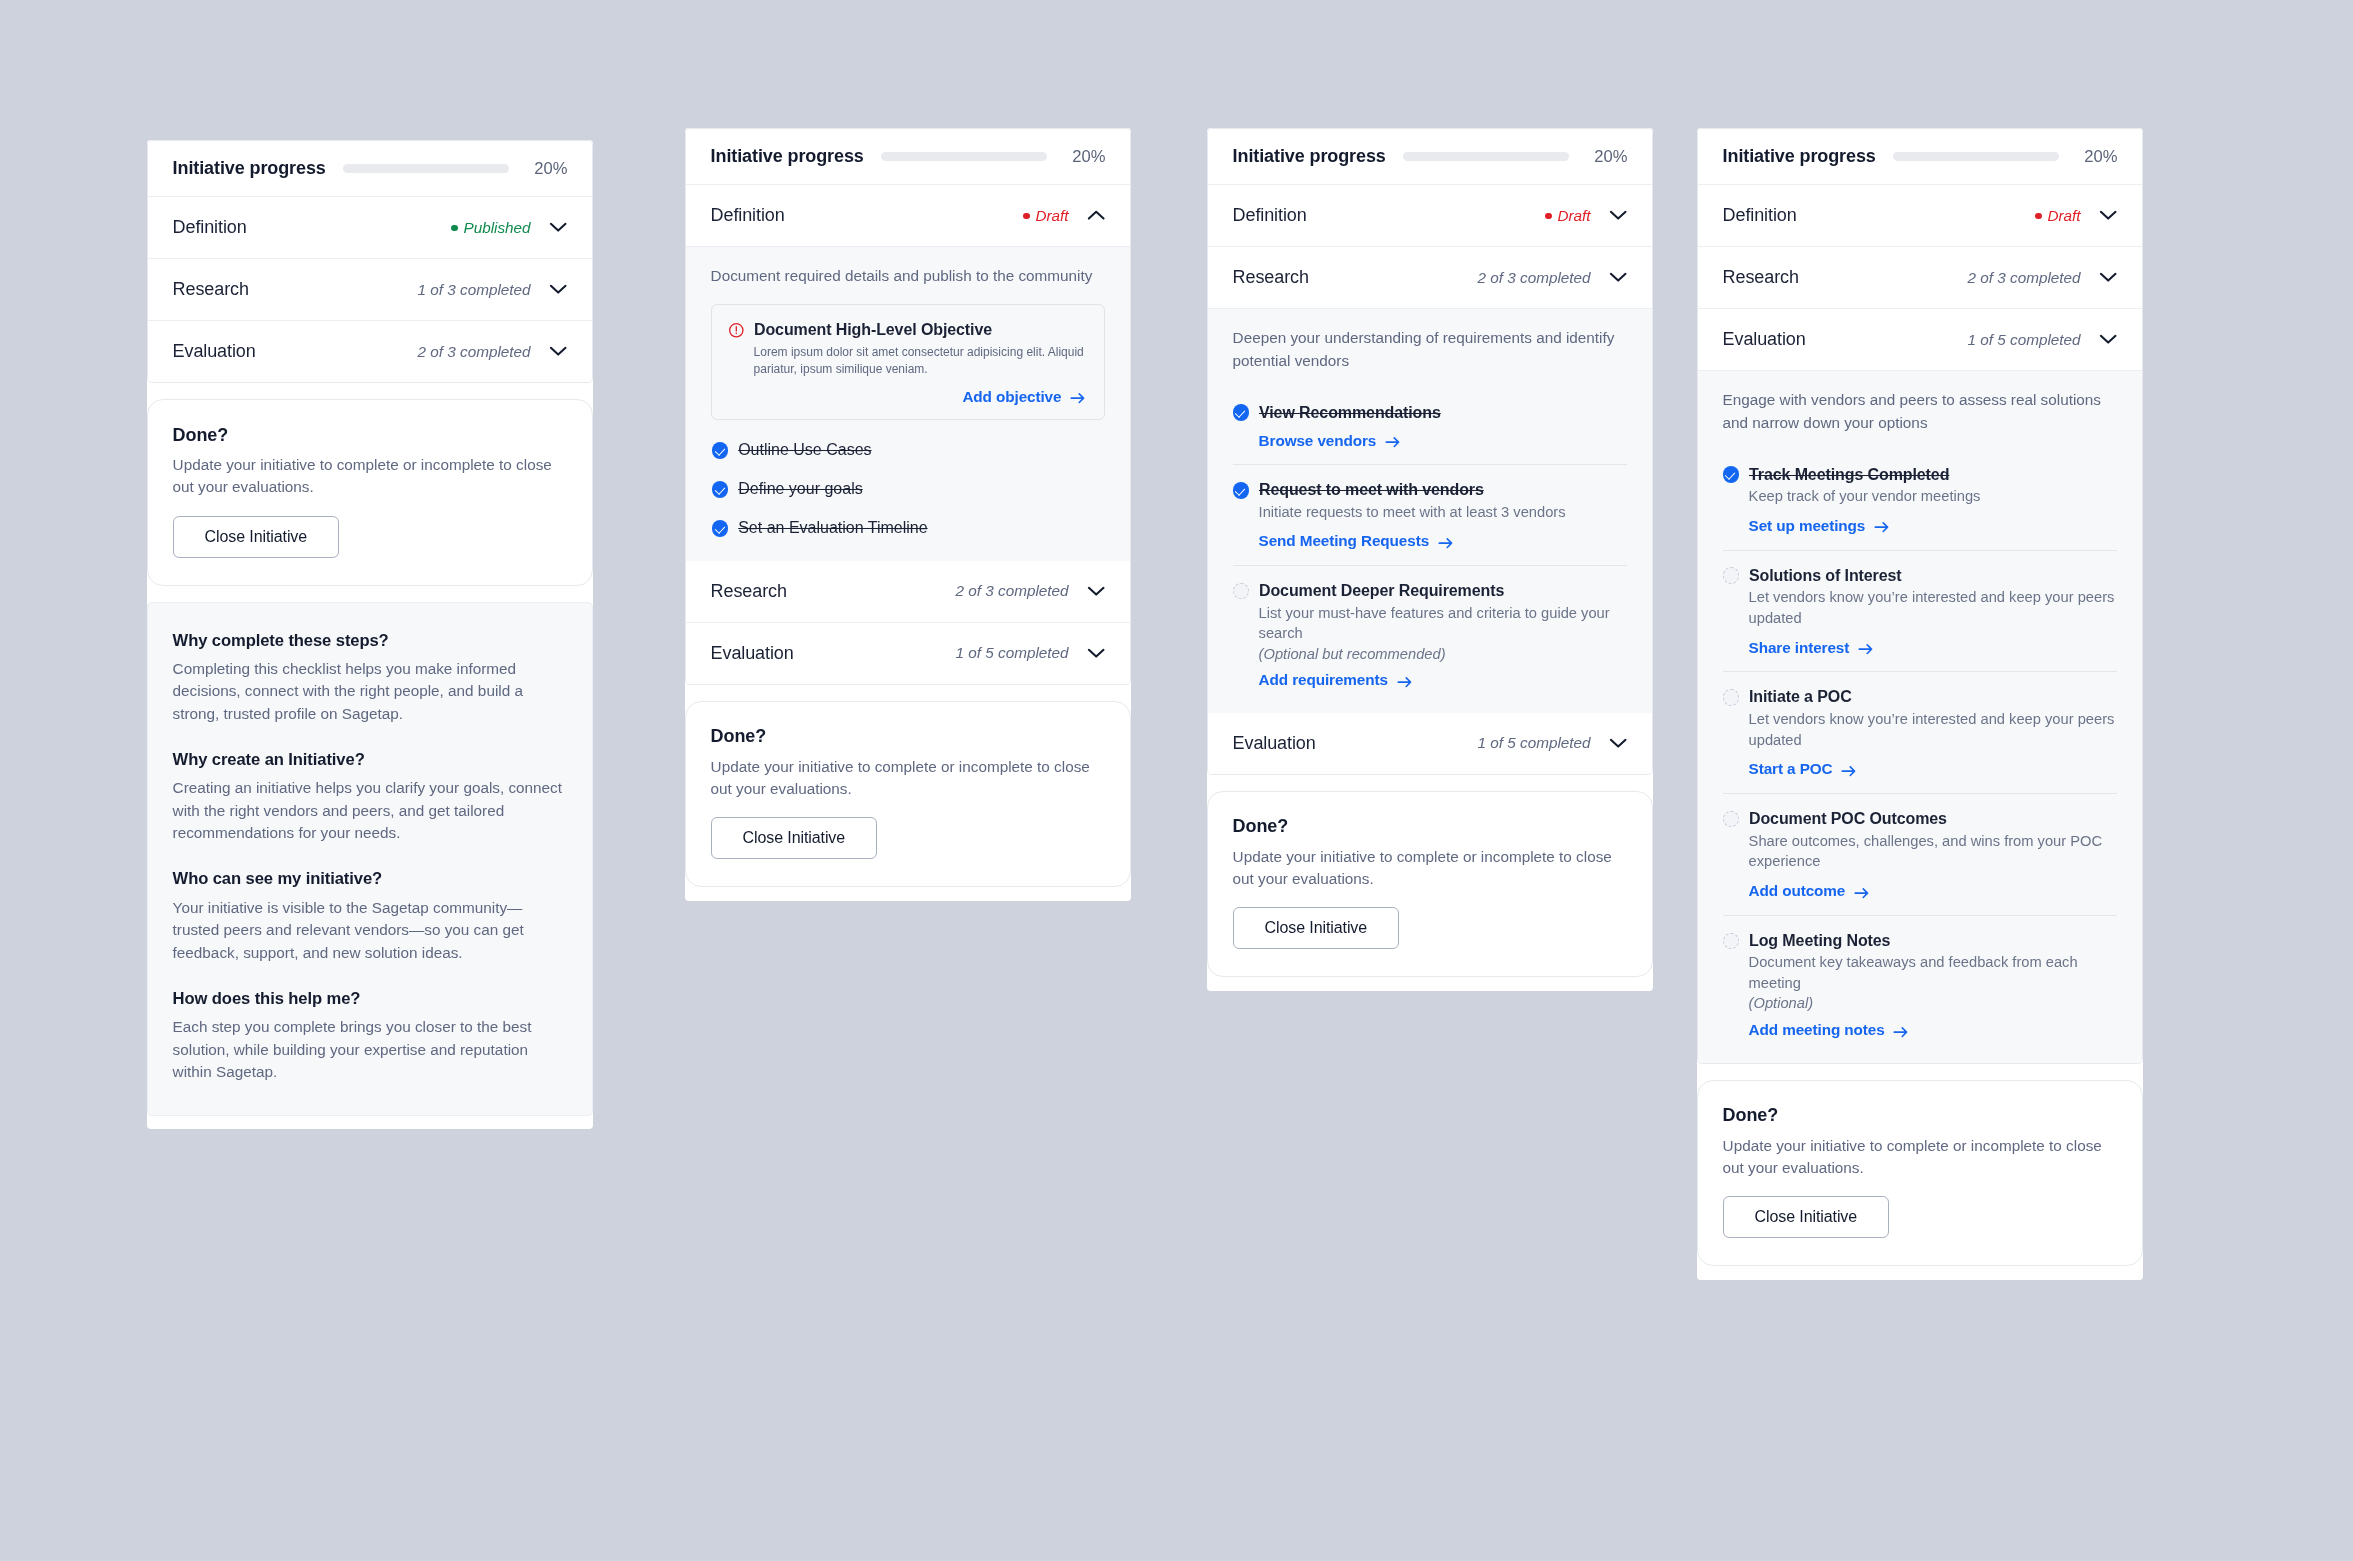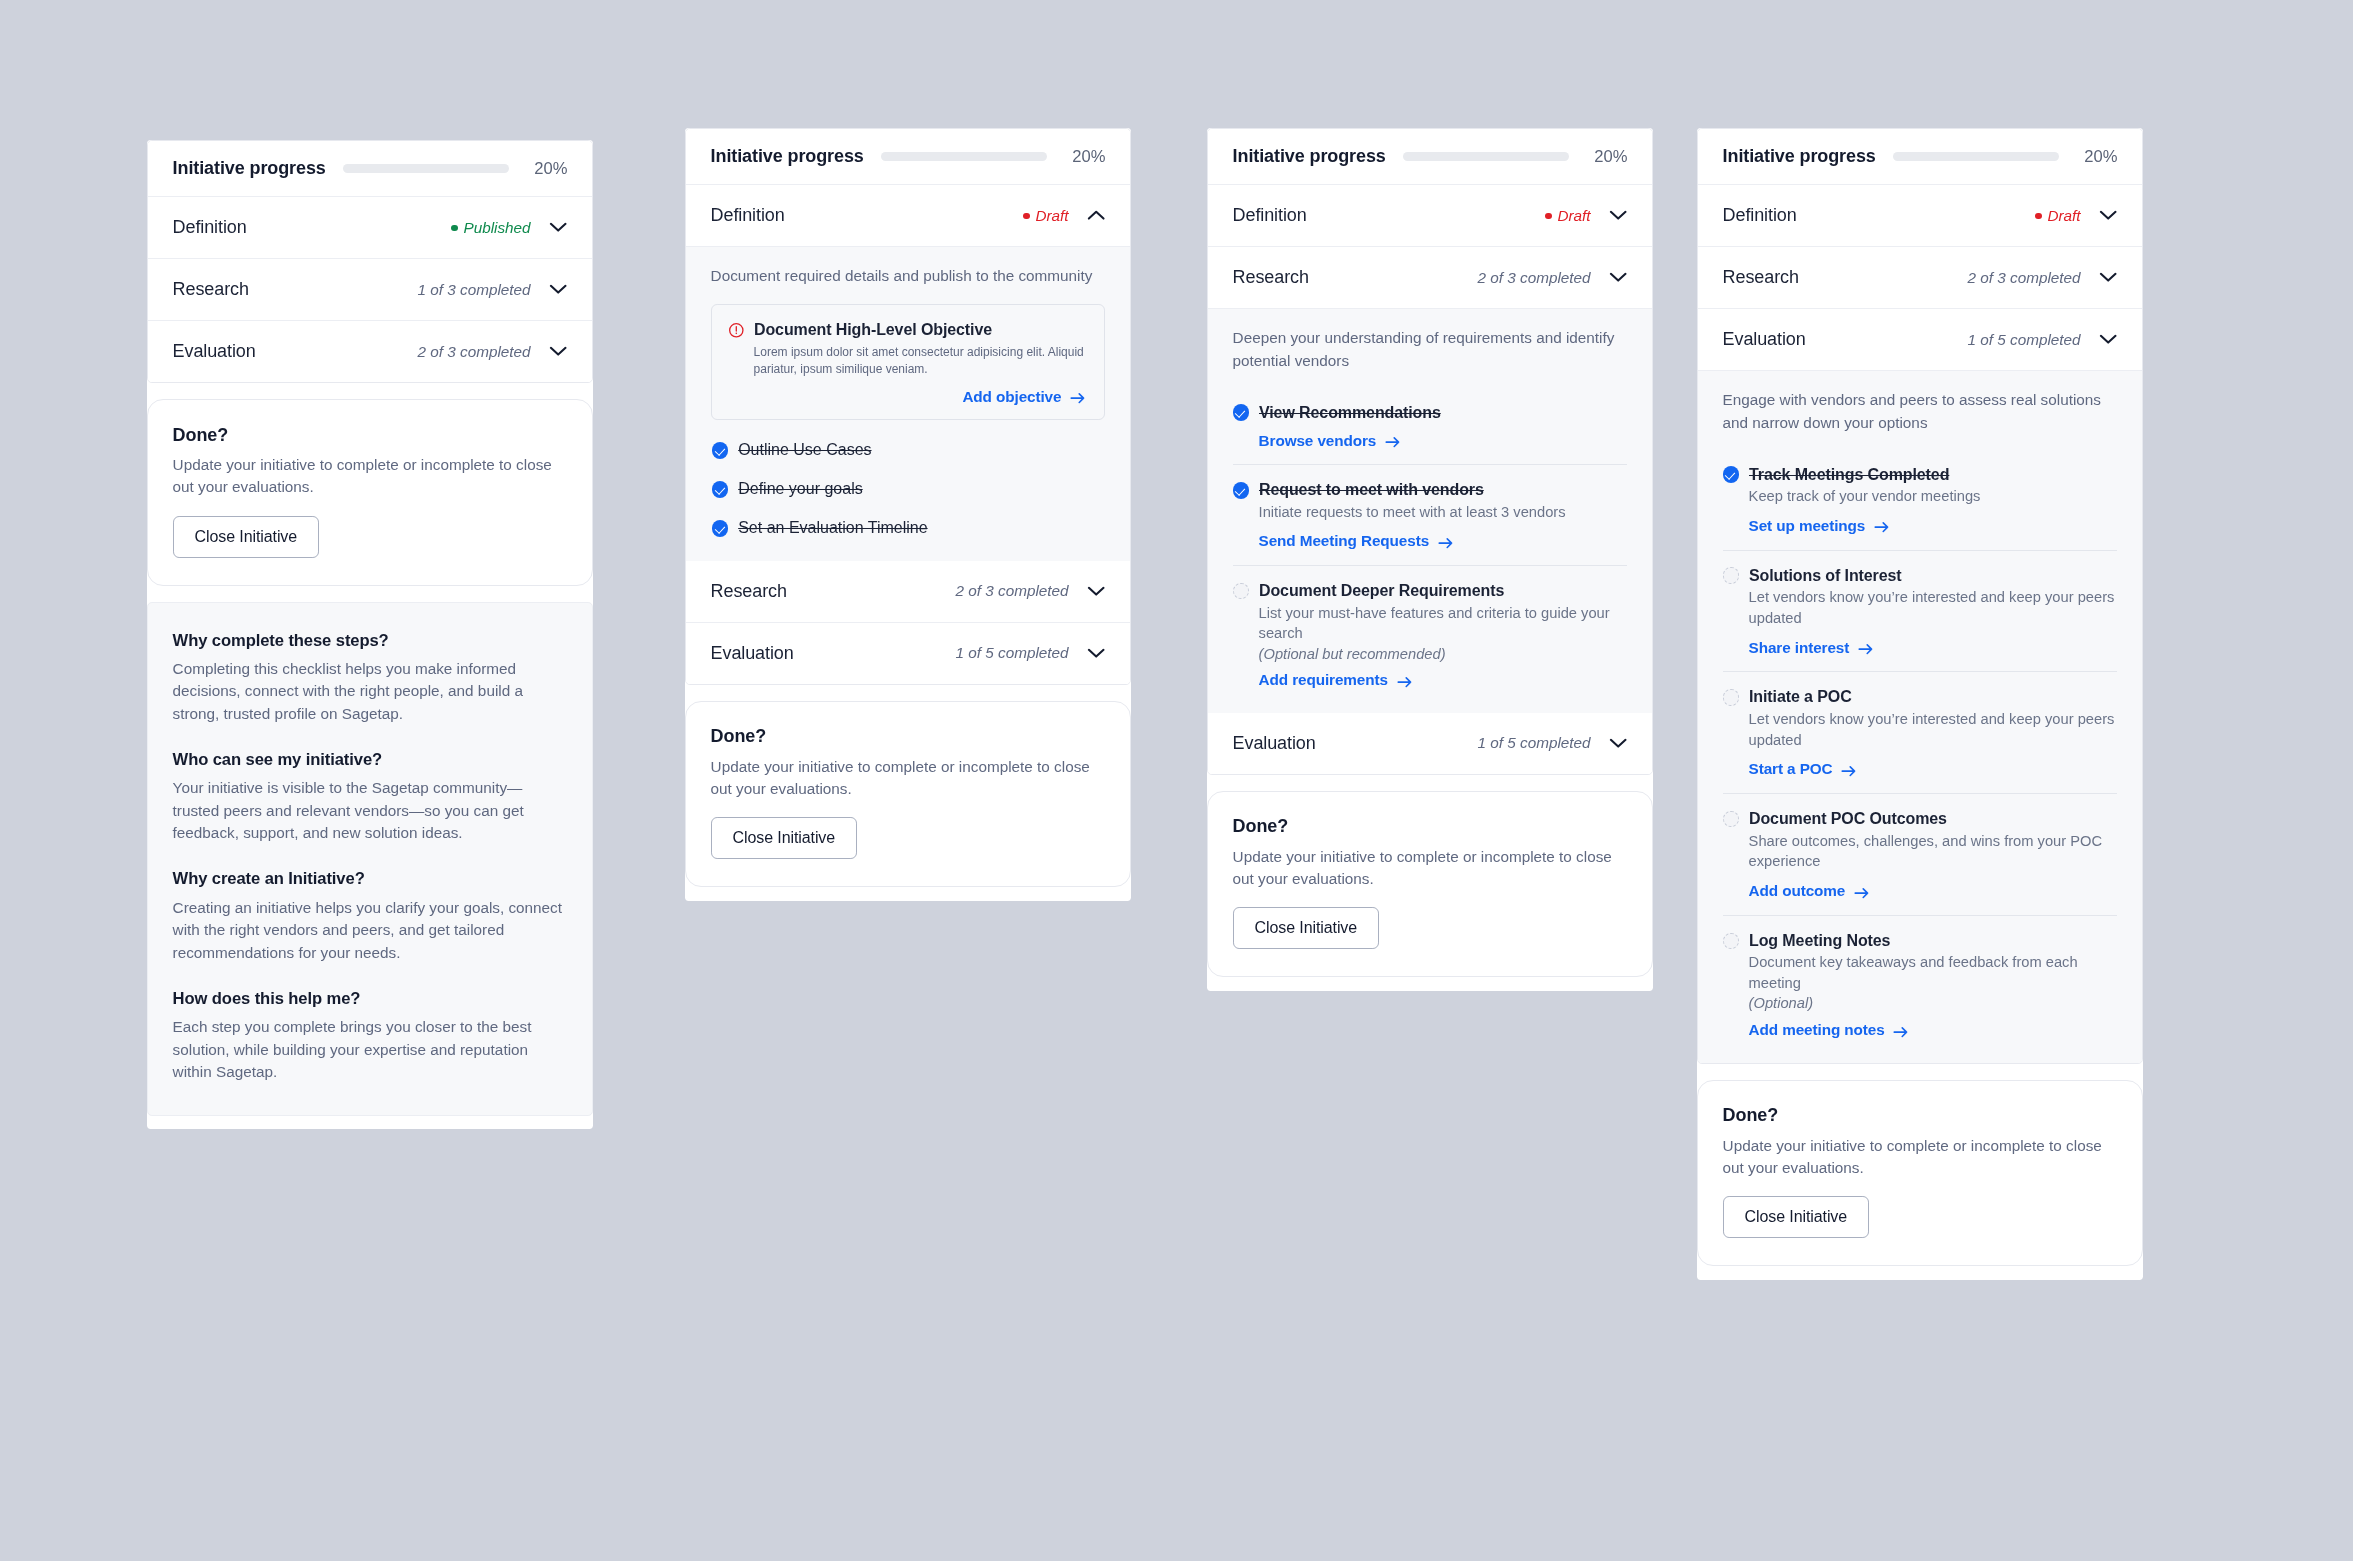--- a/index.html
+++ b/index.html
@@ -127,21 +127,21 @@
     border: 0.6px solid #e7e9ef;
     border-radius: 16px;
     padding: 24.6px 24.6px 27px 24.6px;
     margin-top: 16px;
   }
   .done-title { font-size: 18px; font-weight: 700; color: #141b2e; letter-spacing: -0.1px; }
   .done-text { font-size: 15.3px; color: #5f6880; line-height: 1.45; margin-top: 8.6px; }
   .btn {
     margin-top: 17px;
     display: inline-block;
-    padding: 11px 21px;
+    padding: 11px 31px;
     border: 0.6px solid #a9b0c0;
     border-radius: 6.1px;
     background: #fff;
     font-size: 16px; color: #141b2e;
     font-family: "Liberation Sans", sans-serif;
     cursor: pointer;
     letter-spacing: -0.1px;
   }
 
   
@@ -216,26 +216,26 @@
       <div class="done-text">Update your initiative to complete or incomplete to close out your evaluations.</div>
       <button class="btn">Close Initiative</button>
     </div>
 
     <div class="faq-card">
       <div class="faq-item">
         <div class="faq-q">Why complete these steps?</div>
         <div class="faq-a">Completing this checklist helps you make informed decisions, connect with the right people, and build a strong, trusted profile on Sagetap.</div>
       </div>
       <div class="faq-item">
+        <div class="faq-q">Why create an Initiative?</div>
+        <div class="faq-a">Creating an initiative helps you clarify your goals, connect with the right vendors and peers, and get tailored recommendations for your needs.</div>
+      </div>
+      <div class="faq-item">
         <div class="faq-q">Who can see my initiative?</div>
         <div class="faq-a">Your initiative is visible to the Sagetap community—trusted peers and relevant vendors—so you can get feedback, support, and new solution ideas.</div>
-      </div>
-      <div class="faq-item">
-        <div class="faq-q">Why create an Initiative?</div>
-        <div class="faq-a">Creating an initiative helps you clarify your goals, connect with the right vendors and peers, and get tailored recommendations for your needs.</div>
       </div>
       <div class="faq-item">
         <div class="faq-q">How does this help me?</div>
         <div class="faq-a">Each step you complete brings you closer to the best solution, while building your expertise and reputation within Sagetap.</div>
       </div>
     </div>
     <div class="pad-bottom"></div>
   </div>
 
   <div class="panel p2">

